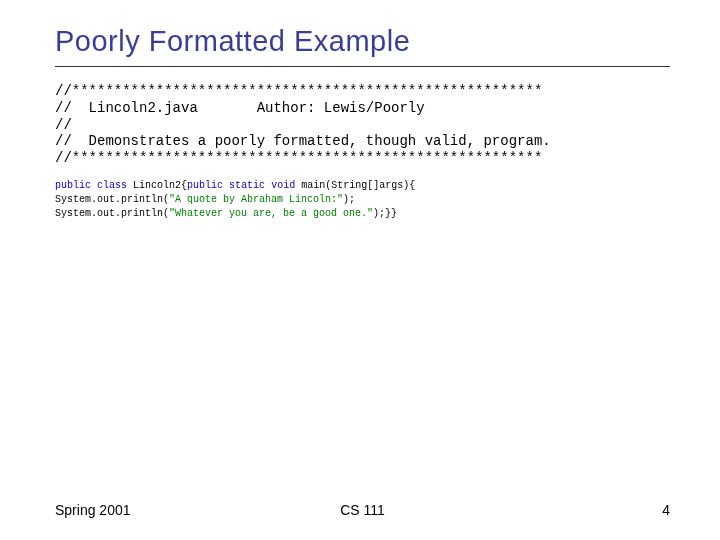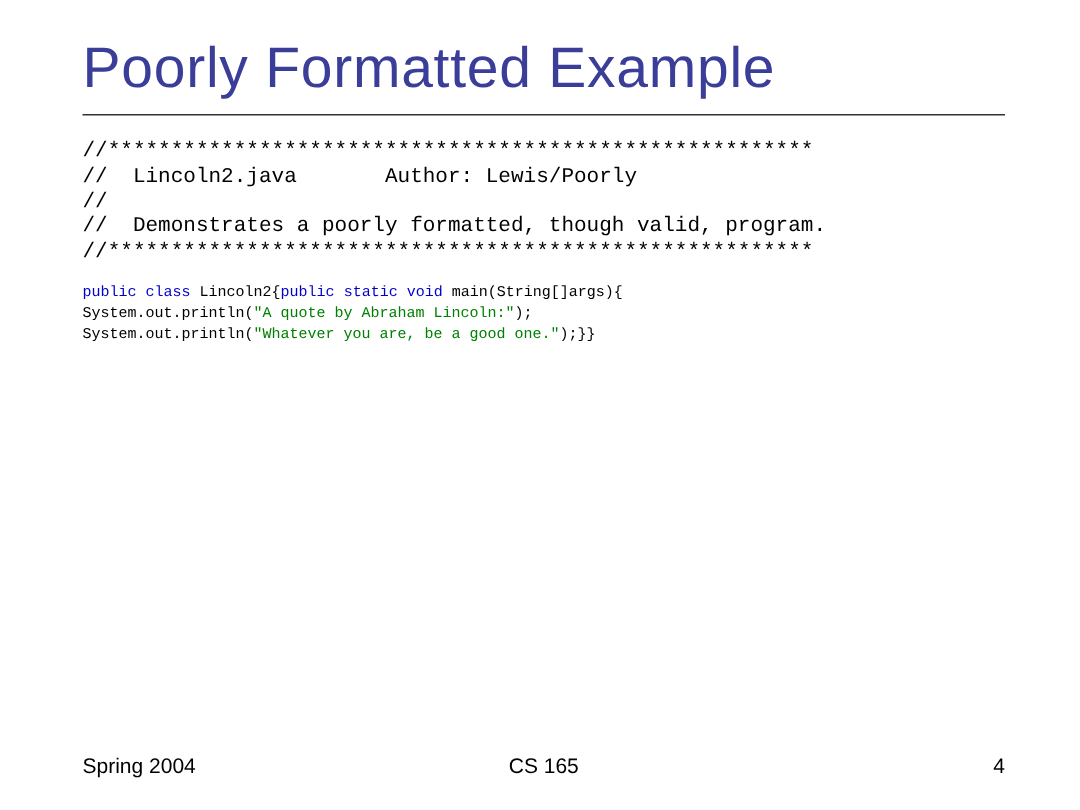--- a/index.html
+++ b/index.html
@@ -13,21 +13,21 @@
   }
   .slide {
     position: relative;
     width: 720px;
     height: 540px;
     box-sizing: border-box;
     padding: 25px 50px 20px 55px;
   }
   .title {
     font-family: Verdana, Tahoma, Geneva, sans-serif;
-    font-size: 38px;
+    font-size: 29px;
     font-weight: 400;
     color: #3a3e98;
     margin: 0 0 8px 0;
     letter-spacing: 0.5px;
   }
   .rule {
     border: none;
     border-top: 1px solid #333;
     margin: 0 0 16px 0;
   }
@@ -76,18 +76,18 @@
 
   <pre class="code-block"><span>//********************************************************</span>
 <span>//  Lincoln2.java       Author: Lewis/Poorly</span>
 <span>//</span>
 <span>//  Demonstrates a poorly formatted, though valid, program.</span>
 <span>//********************************************************</span></pre>
 
   <div class="body-block"><span class="blue">public</span><span> </span><span class="blue">class</span><span> </span><span>Lincoln2{</span><span class="blue">public</span><span> </span><span class="blue">static</span><span> </span><span class="blue">void</span><span> </span><span>main(String[]args){</span><br><span>System.out.println(</span><span class="green">"A quote by Abraham Lincoln:"</span><span>);</span><br><span>System.out.println(</span><span class="green">"Whatever you are, be a good one."</span><span>);}}</span></div>
 
   <div class="footer">
-    <span>Spring 2004</span>
-    <span class="footer-center">CS 165</span>
+    <span>Spring 2001</span>
+    <span class="footer-center">CS 111</span>
     <span>4</span>
   </div>
 
 </div>
 
 </body></html>

